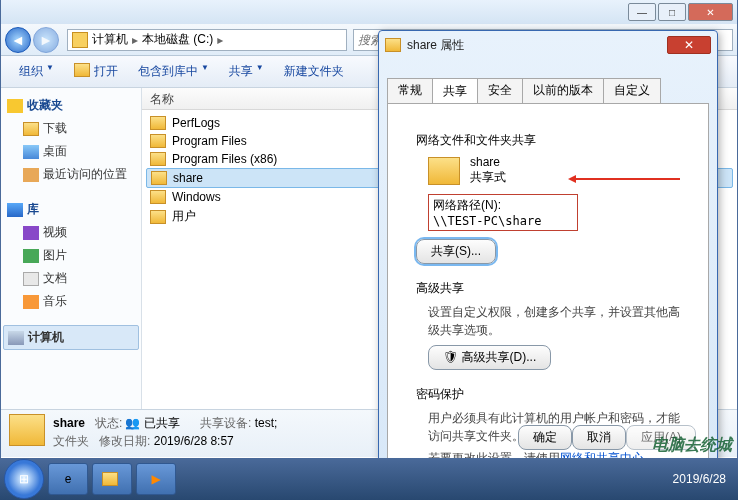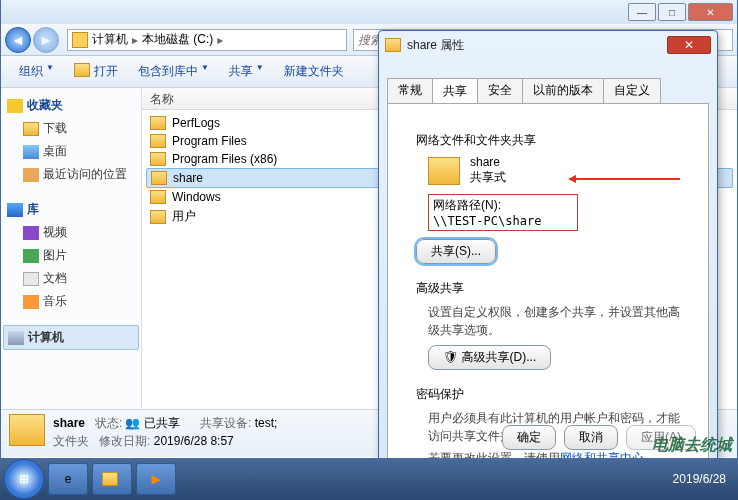--- a/index.html
+++ b/index.html
@@ -64,21 +64,21 @@
 .sechead{font-size:12px;margin-bottom:6px}
 .folderdisp{display:flex;align-items:center;margin:4px 0 4px 12px}
 .folderdisp .bf{width:32px;height:28px;margin-right:10px}
 .pathbox{border:1px solid #c04030;padding:2px 4px;margin:4px 0 6px 12px;display:inline-block;min-width:150px}
 .arrow{position:absolute;left:182px;top:74px;width:110px;height:2px;background:#e03020}
 .arrow:before{content:"";position:absolute;left:-6px;top:-3px;border:4px solid transparent;border-right:8px solid #e03020}
 .btn{display:inline-block;padding:3px 14px;background:linear-gradient(#fdfdfd,#e4e4e4);border:1px solid #8898a8;border-radius:8px;margin:2px 0}
 .btn.blue{box-shadow:0 0 0 2px #7ab8f0}
 .desc{color:#444;line-height:1.5;margin:4px 0 4px 12px;font-size:12px}
 .link{color:#0050d0;text-decoration:underline}
-.btnrow{position:absolute;right:12px;bottom:10px;display:flex;gap:8px}
+.btnrow{position:absolute;right:12px;bottom:10px;display:flex;gap:0}
 .watermark{position:absolute;right:6px;bottom:44px;color:#0a5a2a;font-size:16px;font-weight:bold;font-style:italic;opacity:.8}
 </style>
 </head>
 <body>
 
 <div class="window explorer">
   <div class="titlebar">
     <div class="spacer"></div>
     <span class="winbtn">—</span>
     <span class="winbtn">□</span>

